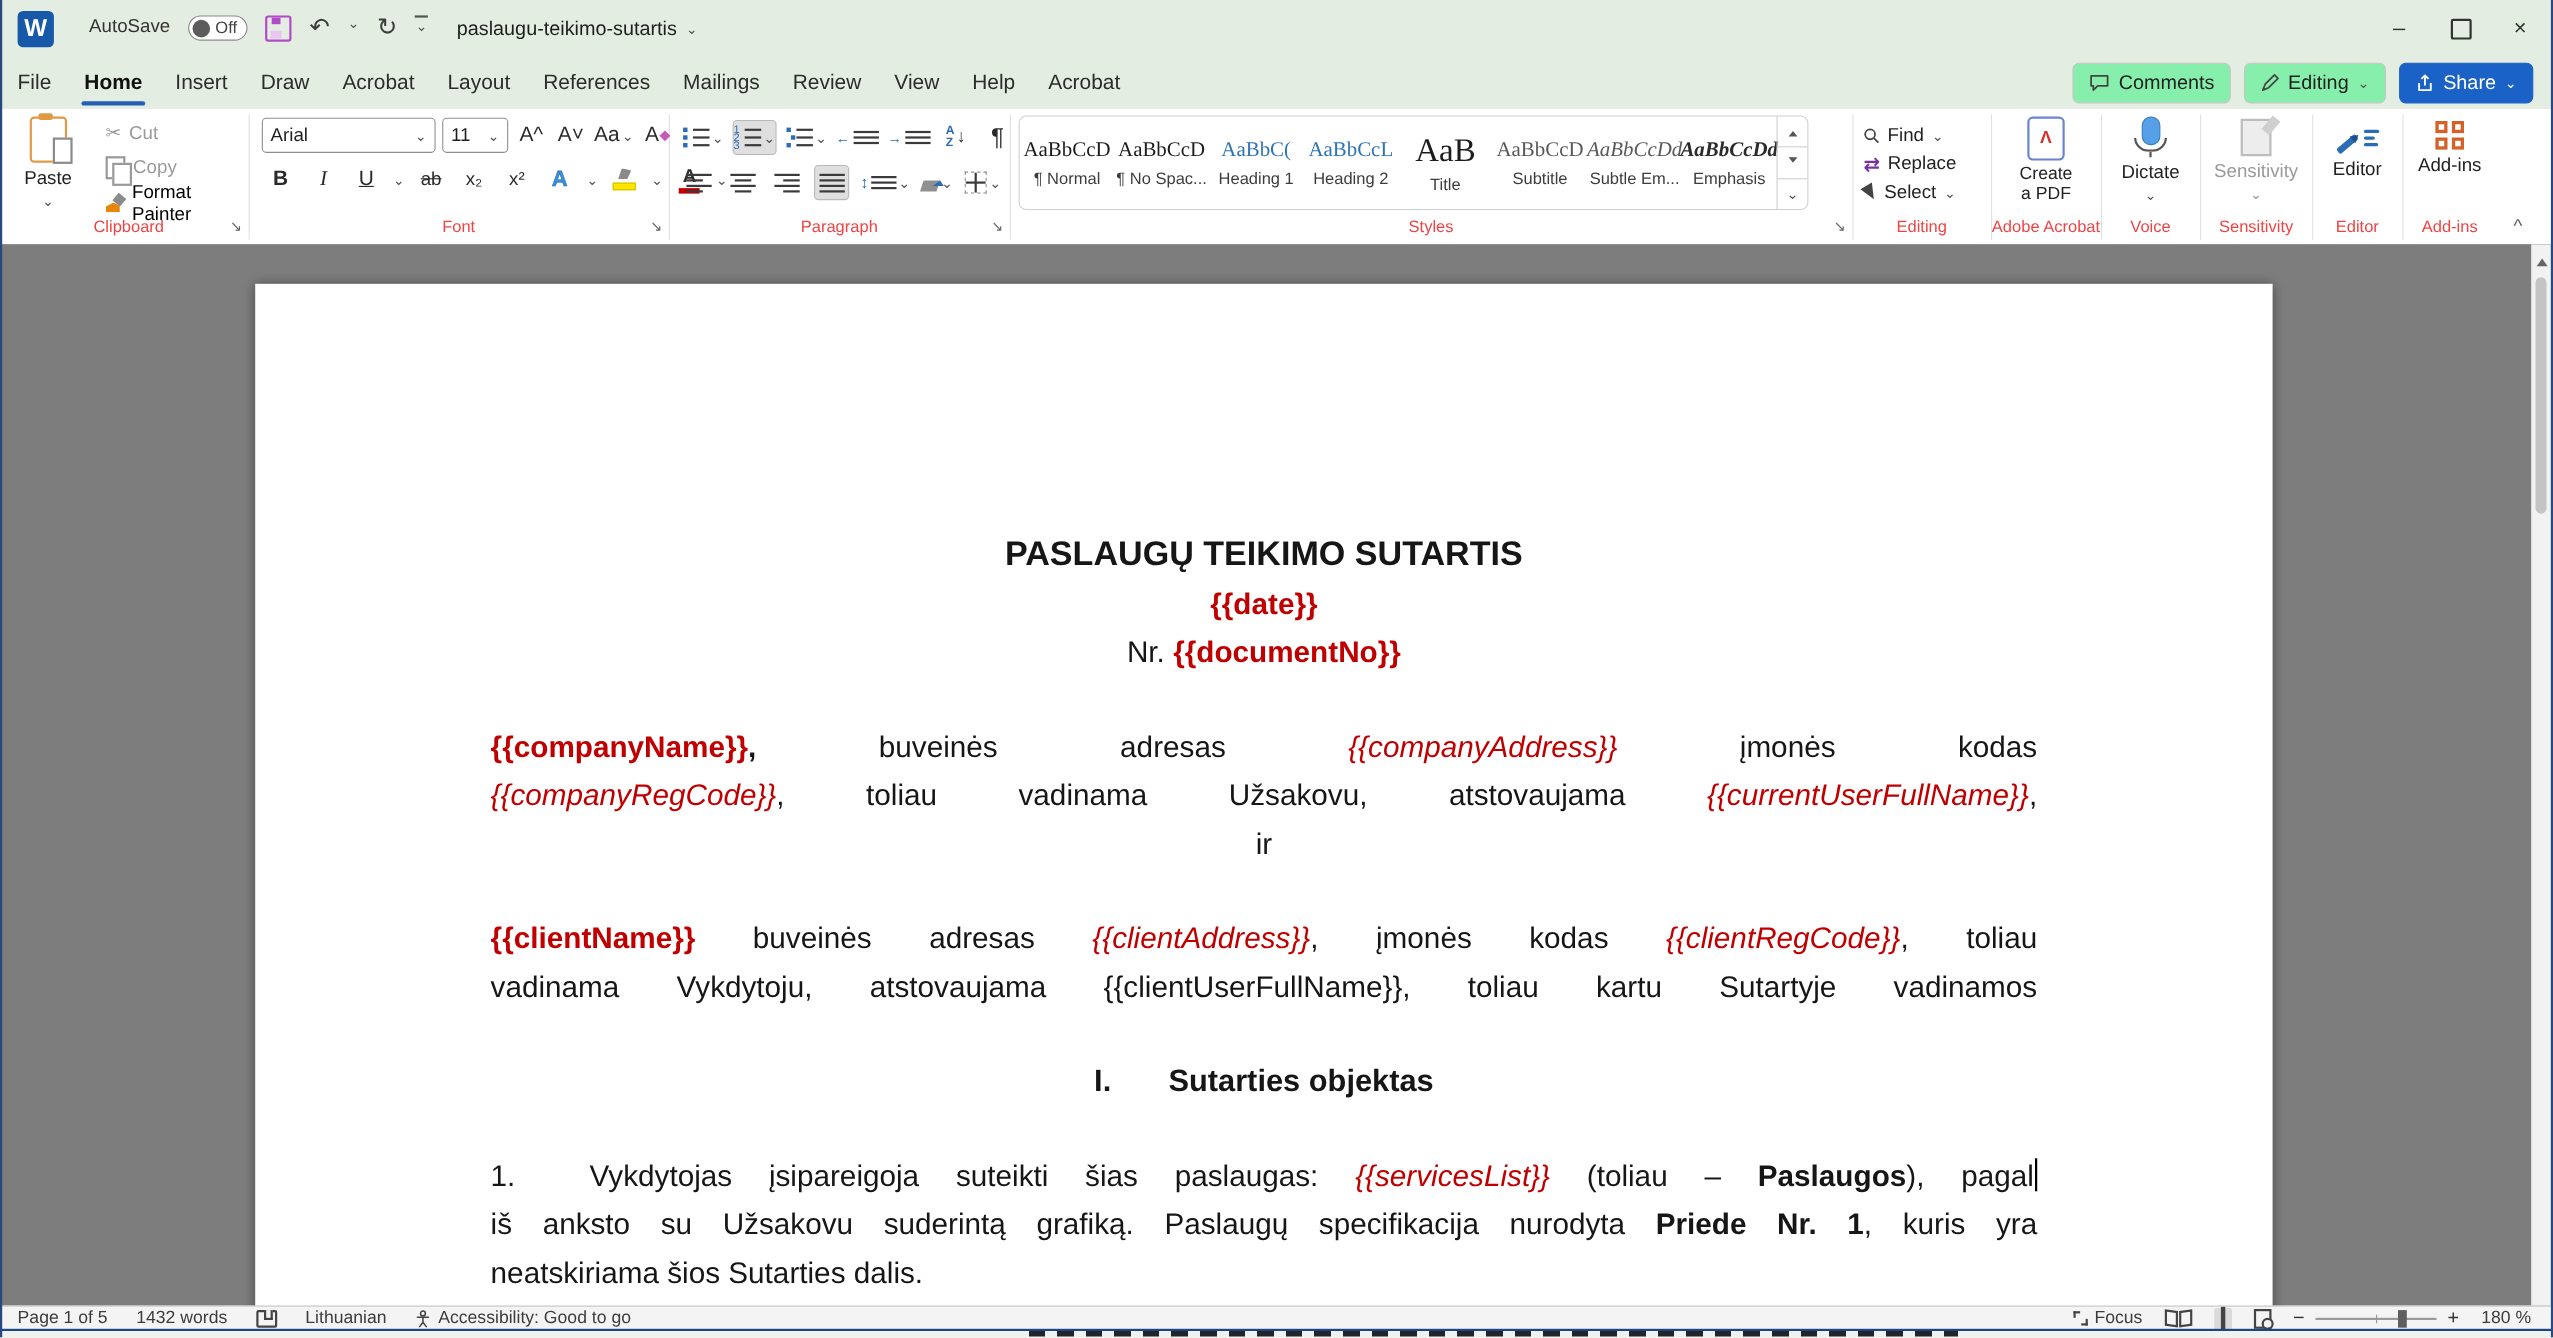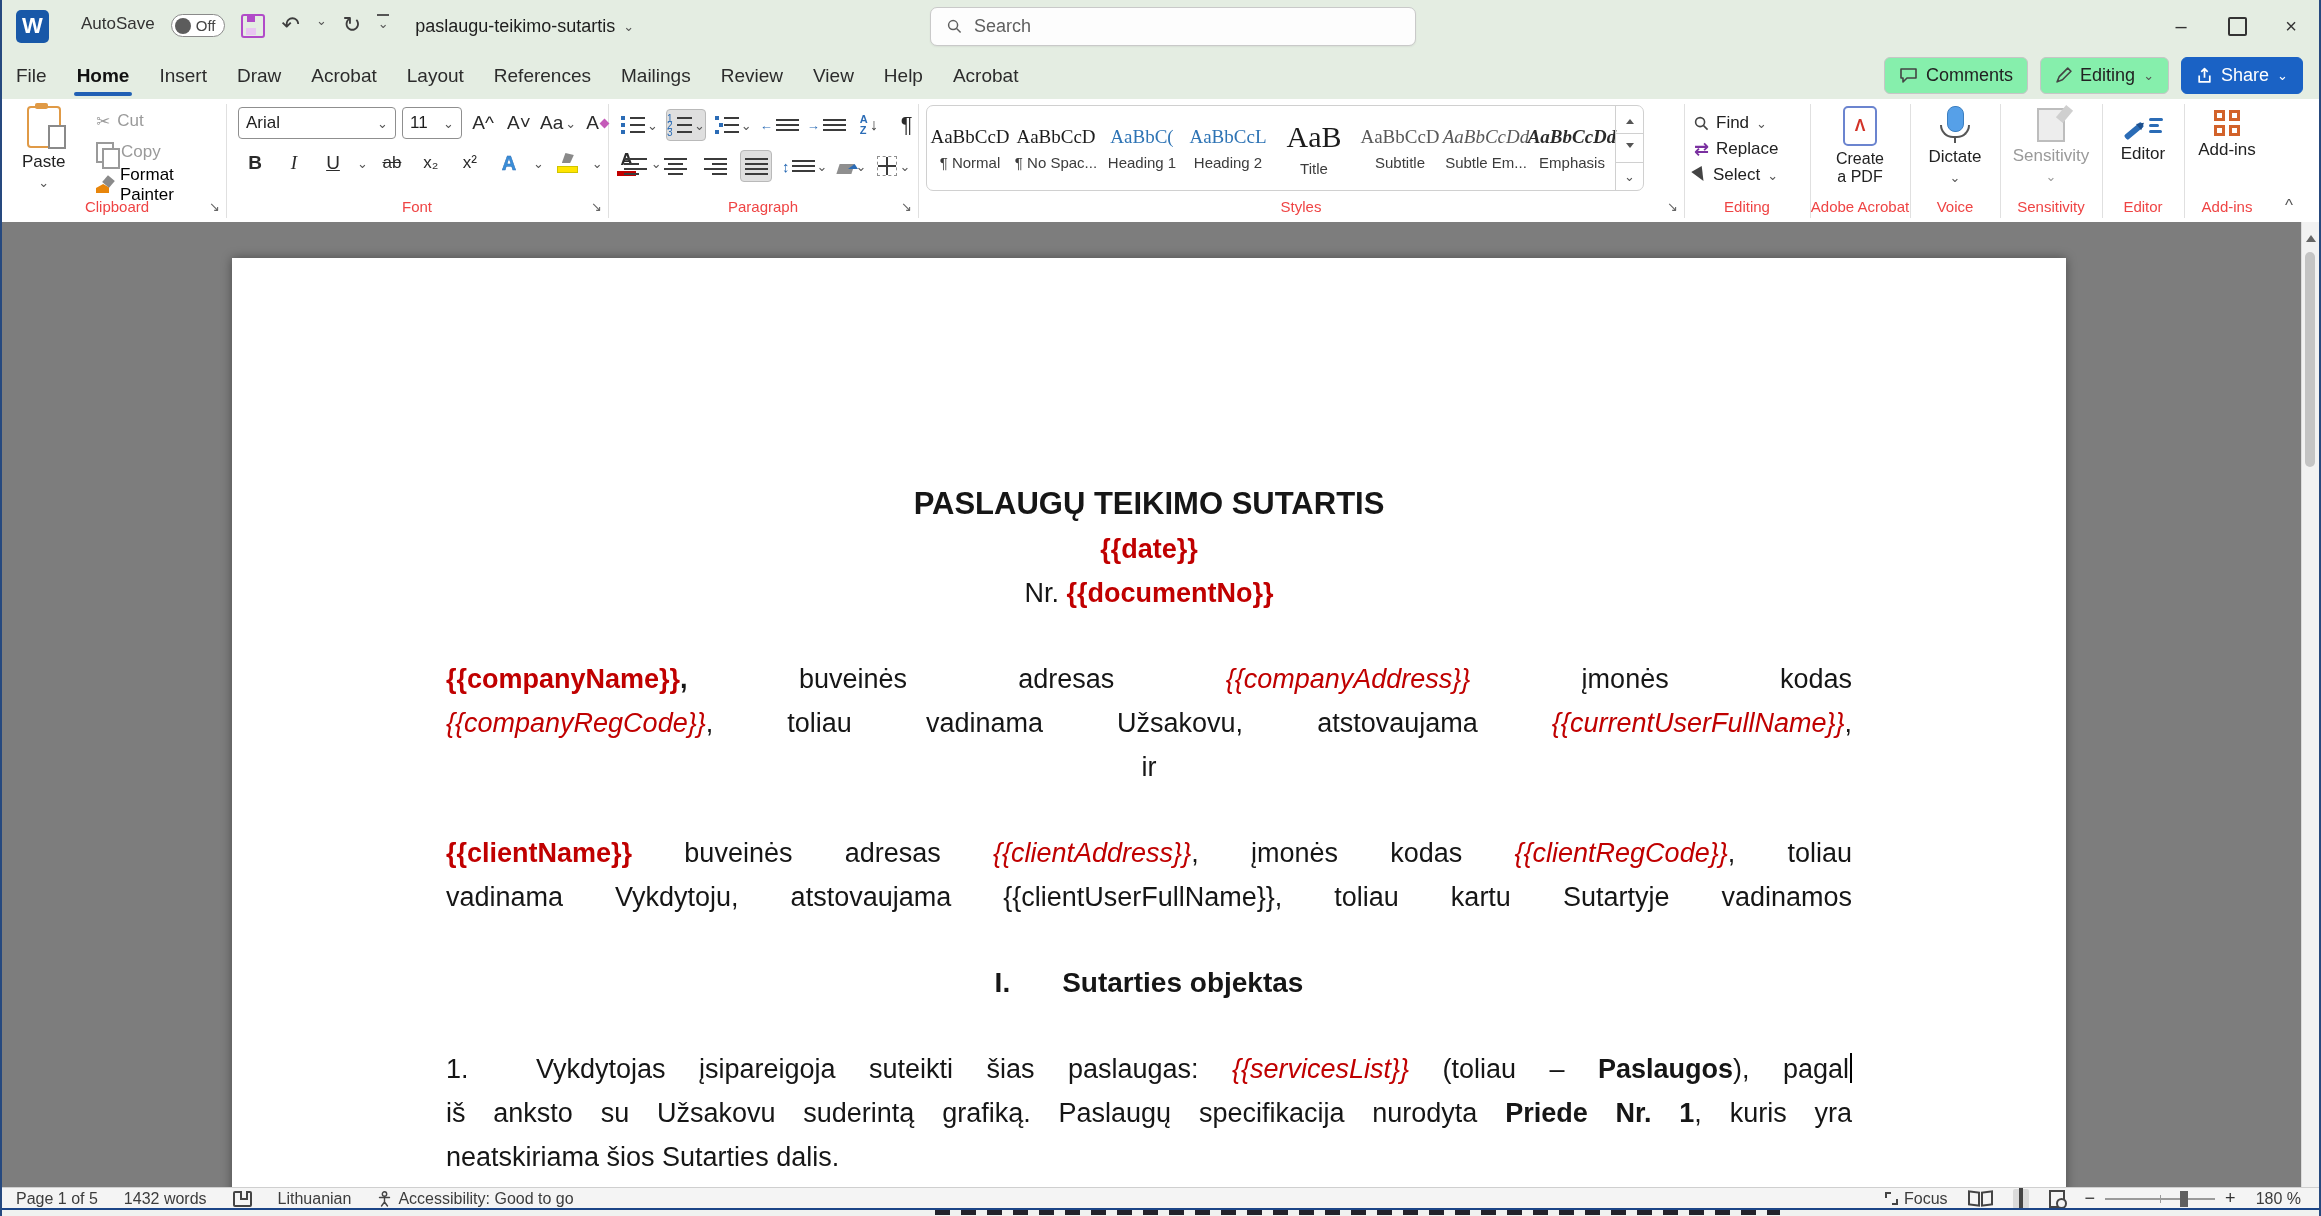--- a/index.html
+++ b/index.html
@@ -202,27 +202,20 @@
     <span class="chev">⌄</span>
     <span class="glyph">↻</span>
     <span class="qat-custom">
         <i></i>
         <span class="chev">⌄</span>
       </span>
   </div>
   <div class="doctitle">
     <span>paslaugu-teikimo-sutartis</span>
     <span class="chev">⌄</span>
-  </div>
-  <div id="searchbox">
-    <svg class="mag" viewBox="0 0 16 16" width="17" height="17">
-      <circle cx="6.5" cy="6.5" r="4.8" fill="none" stroke="#5f5f5f" stroke-width="1.6"></circle>
-      <line x1="10.2" y1="10.2" x2="14.5" y2="14.5" stroke="#5f5f5f" stroke-width="1.6"></line>
-    </svg>
-    <span>Search</span>
   </div>
   <div class="wctrl" style="right:112px">
       <span>–</span>
     </div>
   <div class="wctrl" style="right:56px">
       <span class="maxbox"></span>
     </div>
   <div class="wctrl" style="right:2px">
       <span>×</span>
     </div>

